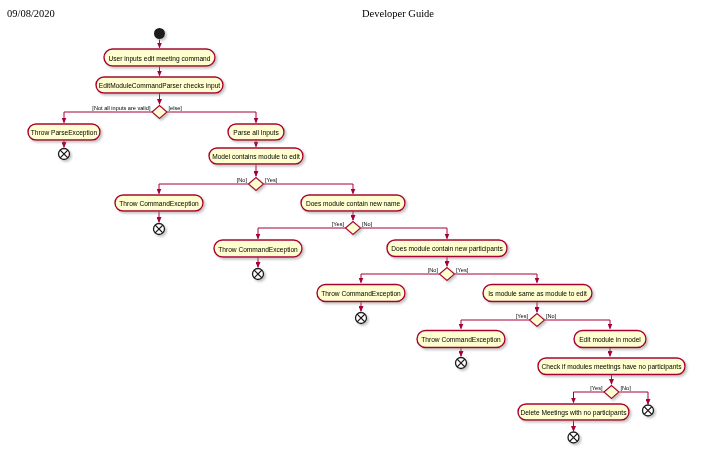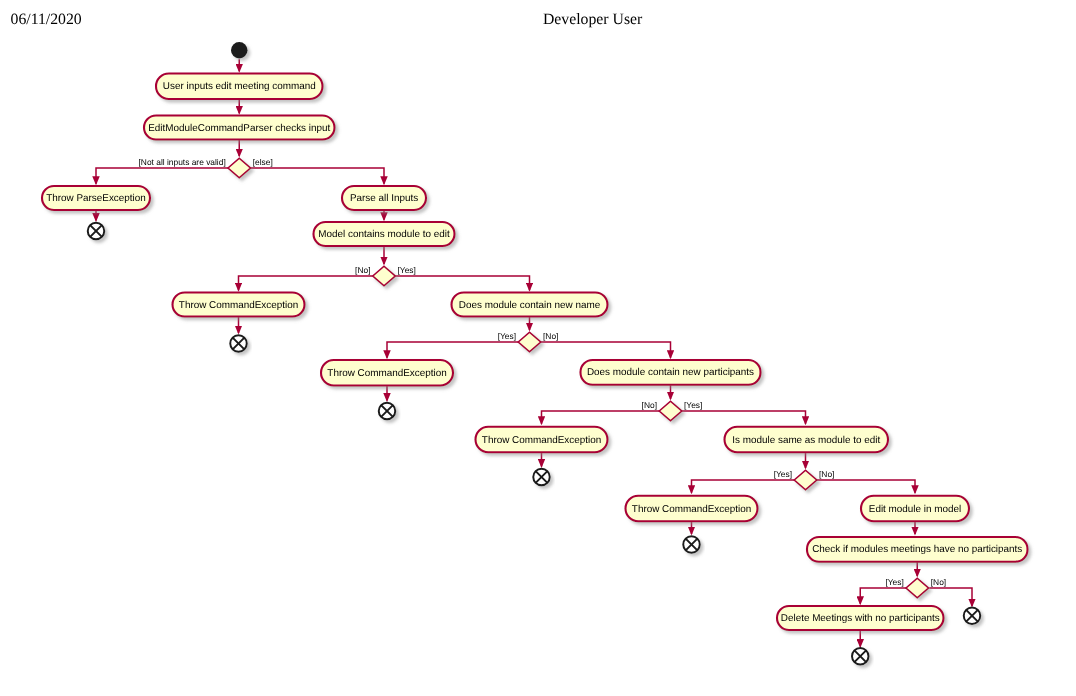--- a/index.html
+++ b/index.html
@@ -40,22 +40,22 @@
   .guard.right{text-anchor:start;}
   .start-node{fill:var(--end-node);stroke:none;}
   .end-circle{fill:#ffffff;stroke:var(--end-node);stroke-width:1.3;}
   .end-x{stroke:var(--end-node);stroke-width:1.3;stroke-linecap:round;}
   .shadowed{filter:url(#ds);}
 </style>
 </head>
 <body>
 
 <div class="page">
-  <span class="header-date">06/11/2020</span>
-  <span class="header-title">Developer User</span>
+  <span class="header-date">09/08/2020</span>
+  <span class="header-title">Developer Guide</span>
 
   <svg class="diagram" width="717" height="464" viewBox="0 0 717 464">
     <defs>
       <filter id="ds" x="-20%" y="-20%" width="150%" height="160%">
         <feDropShadow dx="1.8" dy="1.8" stdDeviation="0.9" flood-color="#888888" flood-opacity="0.5"></feDropShadow>
       </filter>
       <marker id="arrow" markerUnits="userSpaceOnUse" markerWidth="6" markerHeight="5" refX="5" refY="2.5" orient="auto">
         <path d="M0,0 L6,2.5 L0,5 Z" style="fill:var(--edge);"></path>
       </marker>
     </defs>

